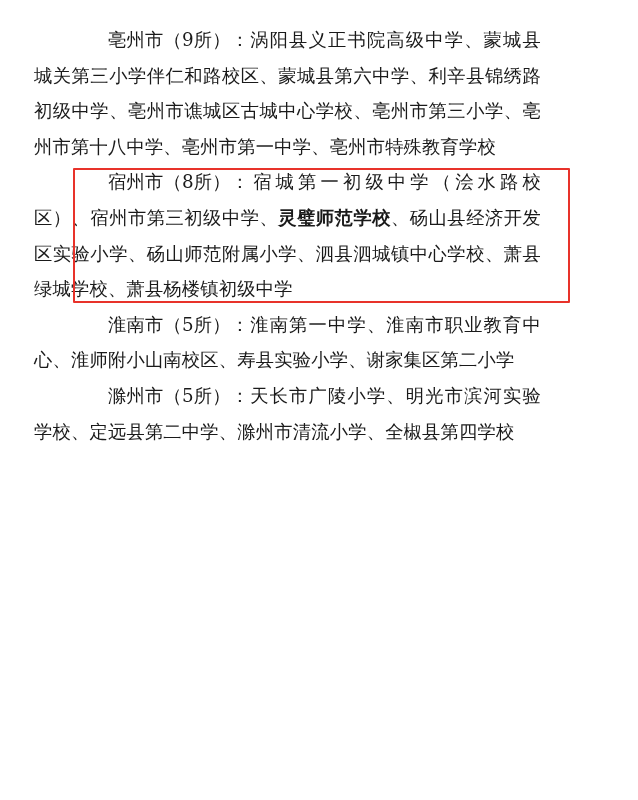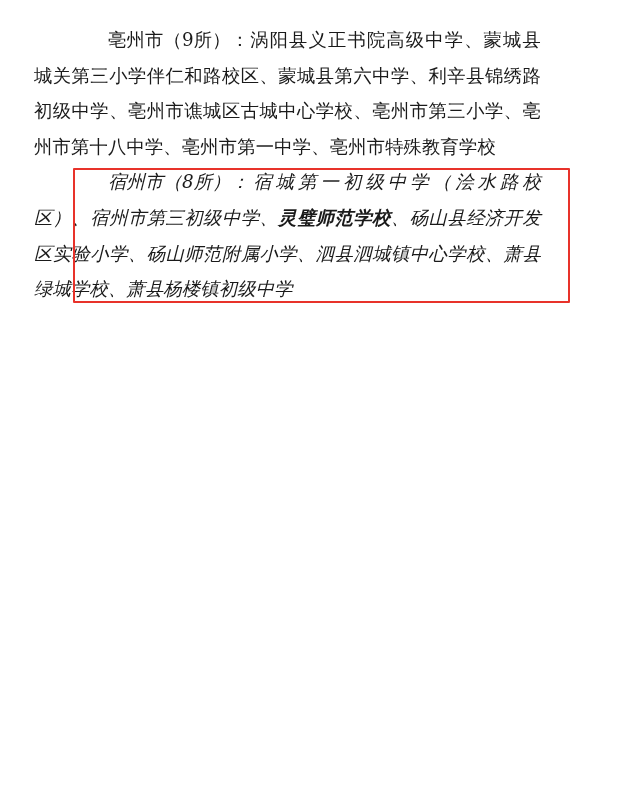--- a/index.html
+++ b/index.html
@@ -30,21 +30,20 @@
     margin: 0;
     padding: 0;
     text-indent: 0;
   }
   .para .lead {
     display: inline-block;
     padding-left: 74px;
   }
   .hl-para {
     position: relative;
-    font-style: italic;
   }
   
   .redbox {
     position: absolute;
     border: 2.5px solid #e8322a;
     box-sizing: border-box;
     left: 73px;
     top: 168px;
     width: 497px;
     height: 135px;
@@ -63,17 +62,19 @@
 <body>
 
 <div id="doc">
 
   <p class="para"><span class="lead city">亳州市（9所）：</span><span>涡阳县义正书院高级中学、蒙城县城关第三小学伴仁和路校区、蒙城县第六中学、利辛县锦绣路初级中学、亳州市谯城区古城中心学校、亳州市第三小学、亳州市第十八中学、亳州市第一中学、亳州市特殊教育学校</span></p>
 
   <p class="para hl-para"><span class="lead city">宿州市（8所）：</span><span>宿城第一初级中学（浍水路校区）、宿州市第三初级中学、</span><span class="bold-red">灵璧师范学校</span><span>、砀山县经济开发区实验小学、砀山师范附属小学、泗县泗城镇中心学校、萧县绿城学校、萧县杨楼镇初级中学</span></p>
 
 
 
+  <p class="para"><span class="lead city">淮南市（5所）：</span><span>淮南第一中学、淮南市职业教育中心、淮师附小山南校区、寿县实验小学、谢家集区第二小学</span></p>
 
+  <p class="para"><span class="lead city">滁州市（5所）：</span><span>天长市广陵小学、明光市滨河实验学校、定远县第二中学、滁州市清流小学、全椒县第四学校</span></p>
 
 
   <div class="redbox"></div>
 </div>
 
 </body></html>

